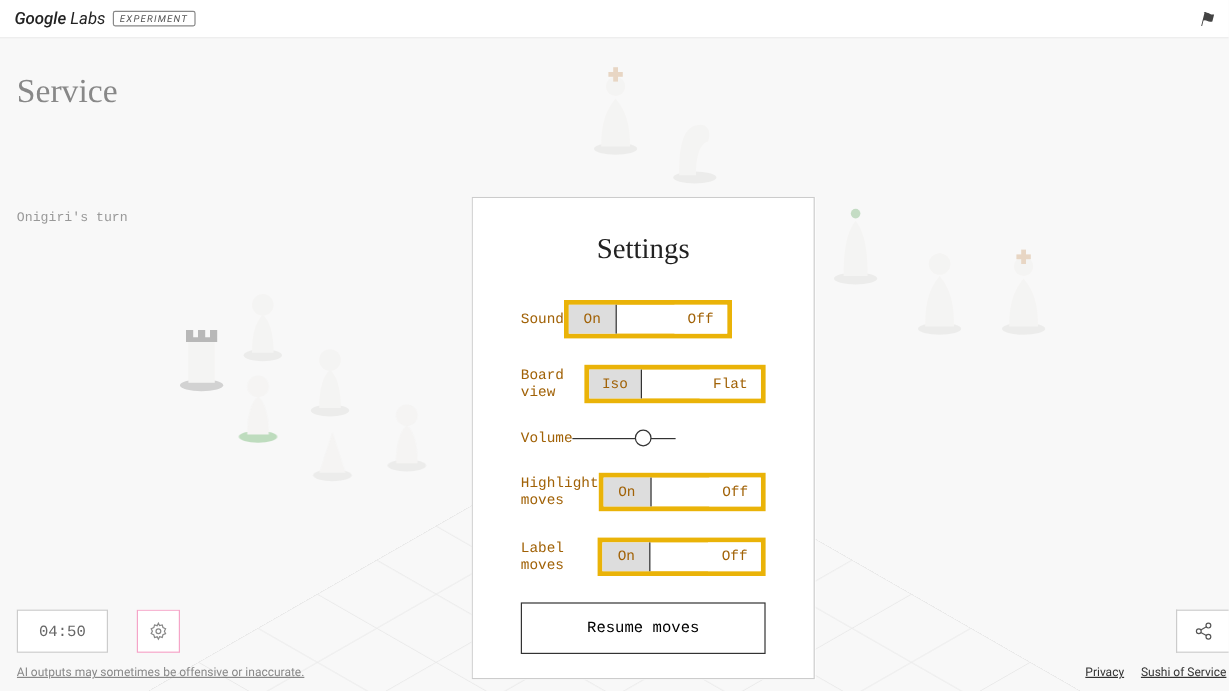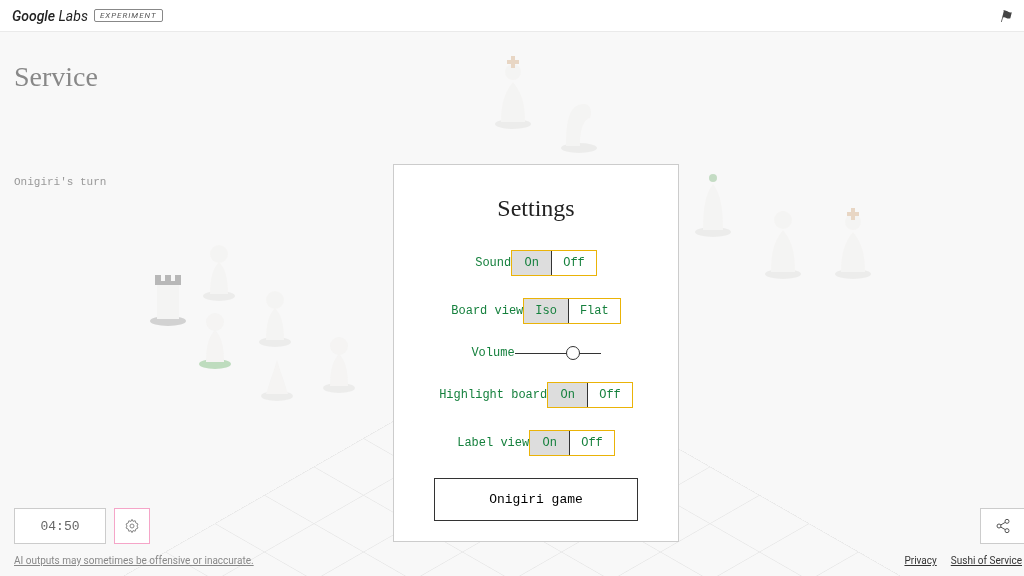--- a/index.html
+++ b/index.html
@@ -73,29 +73,30 @@
   .modal-title {
     font-family: Georgia, "Times New Roman", serif;
     font-size: 24px;
     text-align: center;
     margin-bottom: 28px;
     color: #222;
   }
   .setting-row {
     display: flex;
     align-items: center;
-    justify-content: center;
+    justify-content: flex-start;
     margin-bottom: 22px;
     font-family: "Courier New", monospace;
     font-size: 12px;
-    color: #15803d;
+    color: #a16207;
   }
   .toggle-group {
     display: flex;
-    border: 1px solid #eab308;
+    border: 4px solid #eab308;
+    gap: 48px;
   }
   .toggle-option {
     padding: 5px 11px;
     font-family: "Courier New", monospace;
     font-size: 12px;
     cursor: pointer;
     background: #fff;
     min-width: 40px;
     text-align: center;
   }
@@ -123,21 +124,21 @@
     border: 1px solid #333;
     background: #fff;
     font-family: "Courier New", monospace;
     font-size: 13px;
     cursor: pointer;
     margin-top: 16px;
   }
   
   .timer {
     position: absolute; left: 14px; bottom: 32px;
-    width: 92px; height: 36px;
+    width: 76px; height: 36px;
     border: 1px solid #ccc;
     background: #fff;
     display: flex; align-items: center; justify-content: center;
     font-family: "Courier New", monospace;
     font-size: 13px; color: #666;
   }
   .gear-btn {
     position: absolute; left: 114px; bottom: 32px;
     width: 36px; height: 36px;
     border: 1px solid #f5a5c8;
@@ -285,36 +286,36 @@
 
   <div class="setting-row">
     <span>Volume</span>
     <div class="slider-track">
       <div class="slider-line"></div>
       <div class="slider-thumb"></div>
     </div>
   </div>
 
   <div class="setting-row">
-    <span>Highlight board</span>
+    <span>Highlight moves</span>
     <div class="toggle-group">
       <div class="toggle-option active">On</div>
       <div class="toggle-option">Off</div>
     </div>
   </div>
 
   <div class="setting-row">
-    <span>Label view</span>
+    <span>Label moves</span>
     <div class="toggle-group">
       <div class="toggle-option active">On</div>
       <div class="toggle-option">Off</div>
     </div>
   </div>
 
-  <button class="resume-btn">Onigiri game</button>
+  <button class="resume-btn">Resume moves</button>
 </div>
 
 <div class="timer">04:50</div>
 <div class="gear-btn">
   <svg width="16" height="16" viewBox="0 0 24 24" fill="none" stroke="currentColor" stroke-width="1.5">
       <circle cx="12" cy="12" r="3"></circle>
       <path d="M12 2l1.5 3 3.3-.9.9 3.3L21 9l-1.5 3L21 15l-3.3 1.5-.9 3.3-3.3-.9L12 22l-1.5-3-3.3.9-.9-3.3L3 15l1.5-3L3 9l3.3-1.5.9-3.3 3.3.9z"></path>
     </svg>
 </div>
 <div class="share-btn">

